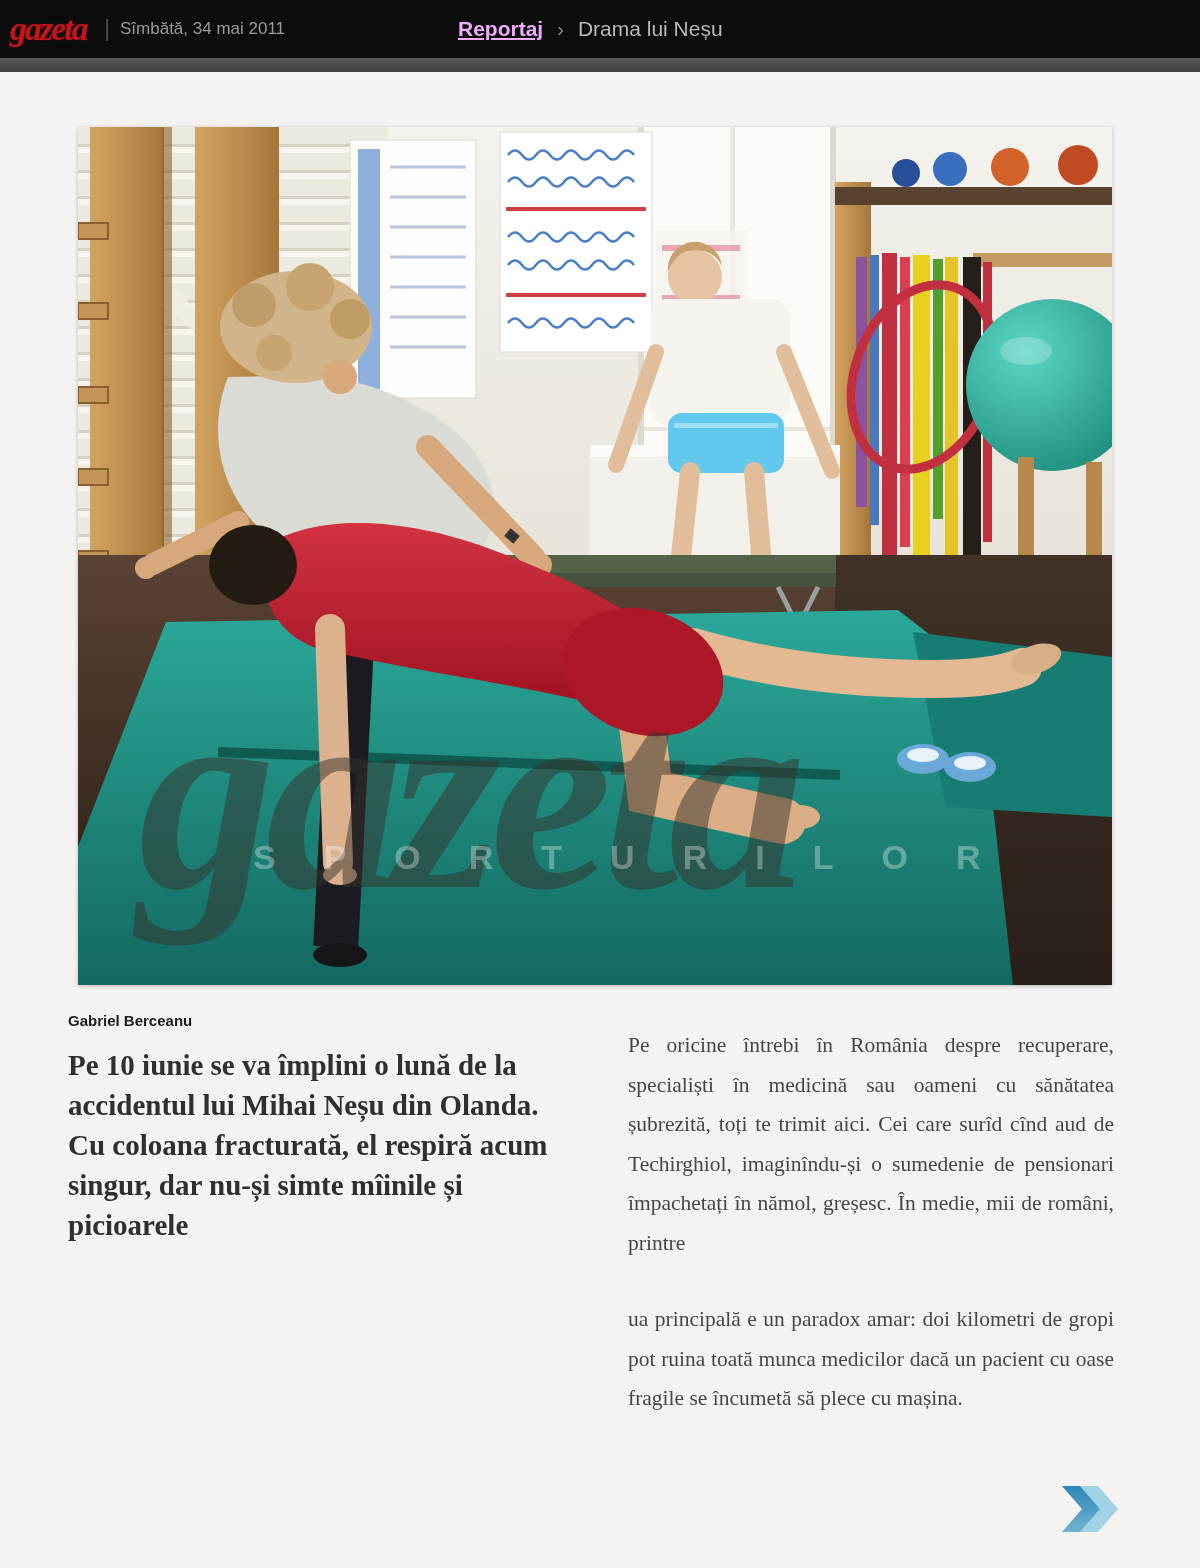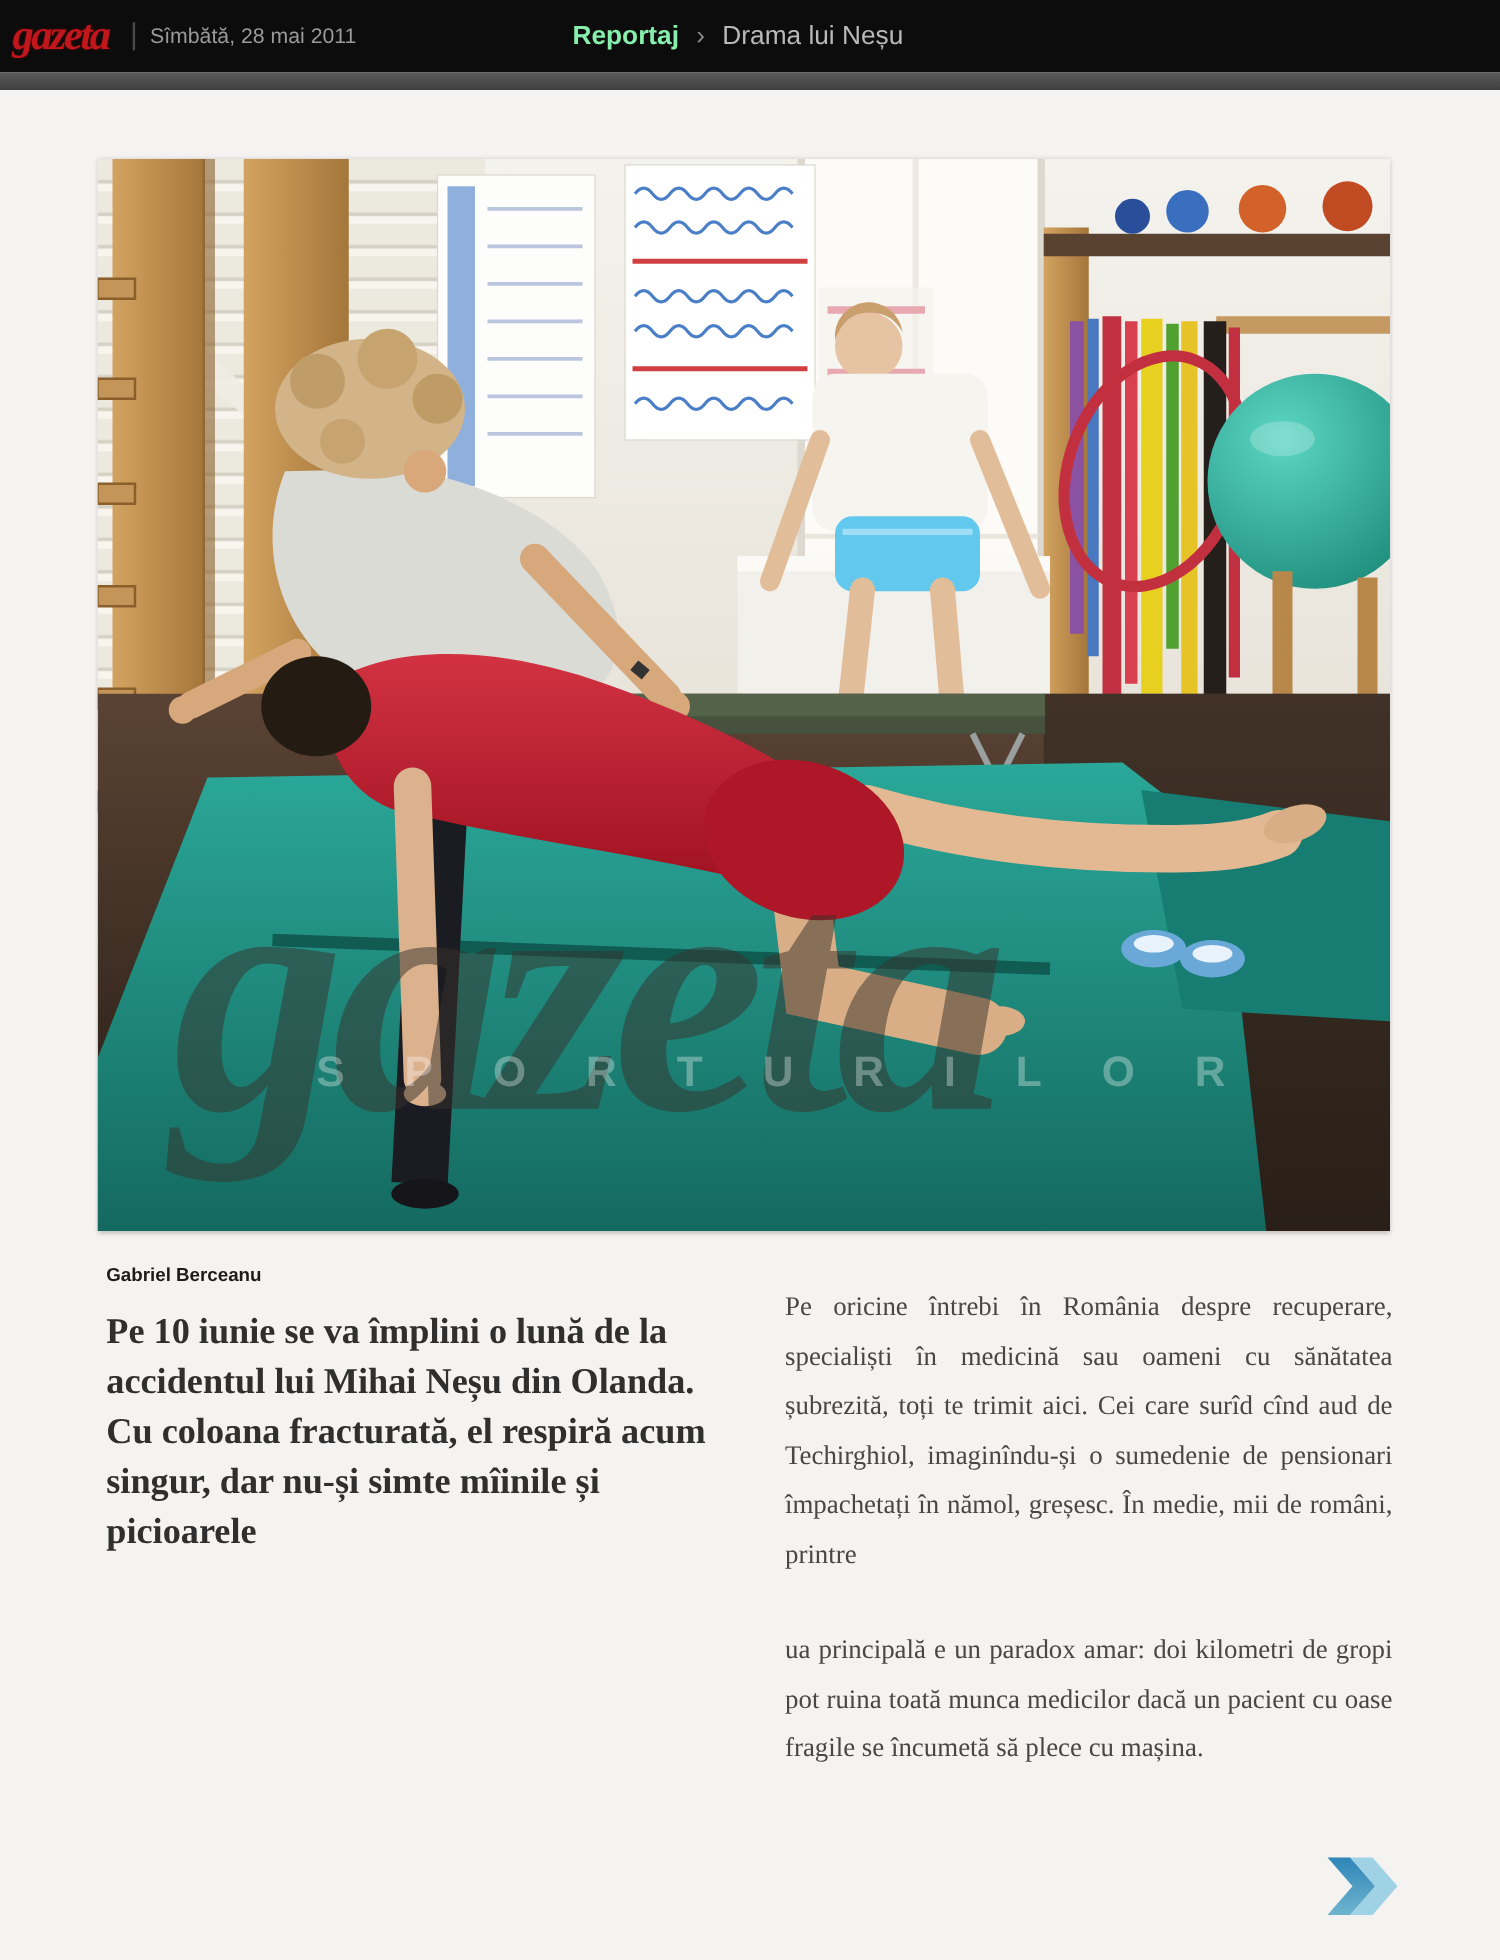--- a/index.html
+++ b/index.html
@@ -4,48 +4,48 @@
 <style>
   html,body{margin:0;padding:0;}
   body{width:1200px;height:1568px;background:#f4f3f1;font-family:"Liberation Sans",sans-serif;position:relative;overflow:hidden;}
 
   
   .header{position:absolute;left:0;top:0;width:1200px;height:58px;background:#0c0c0c;}
   .logo{position:absolute;left:10px;top:10px;font-family:"Liberation Serif",serif;font-weight:bold;font-style:italic;font-size:34px;color:#c0161c;letter-spacing:-2px;text-shadow:0 0 2px rgba(160,10,15,.6);}
   .hdr-sep{position:absolute;left:104px;top:14px;font-size:24px;color:#4a4a4a;}
   .hdr-date{position:absolute;left:120px;top:19px;font-size:17px;color:#9a9a9a;}
   .crumb{position:absolute;left:458px;top:17px;font-size:21px;}
-  .crumb-section{color:#86efac;font-weight:bold;}
+  .crumb-section{color:#f0abfc;font-weight:bold;text-decoration:underline;}
   .crumb-arrow{color:#8a8a8a;margin:0 8px;}
   .crumb-title{color:#b9b9b9;}
   .hdr-strip{position:absolute;left:0;top:58px;width:1200px;height:14px;background:linear-gradient(#5a5a5a,#3f3f3f);}
 
   
   .photo-frame{position:absolute;left:78px;top:127px;width:1034px;height:858px;background:#e9e5dc;box-shadow:0 1px 4px rgba(0,0,0,.25);overflow:hidden;}
   .photo-frame svg{display:block;}
 
   
   .article{position:absolute;left:0;top:1012px;width:1200px;color:#444;}
-  .col-left{position:absolute;left:85px;top:0;width:492px;}
+  .col-left{position:absolute;left:68px;top:0;width:492px;}
   .col-right{position:absolute;left:628px;top:14px;width:486px;}
   .byline{font-size:15px;font-weight:bold;color:#1c1c1c;margin:0 0 16px 0;}
   .headline{font-family:"Liberation Serif",serif;font-weight:bold;font-size:29px;line-height:40px;color:#2f2f2f;margin:0 0 30px 0;}
   .body-text{font-family:"Liberation Serif",serif;font-size:21.5px;line-height:39.5px;text-align:justify;color:#474747;margin:0;}
   .col-right .body-text + .body-text{margin-top:37px;}
 
   
   .next-btn{position:absolute;left:1058px;top:1482px;width:64px;height:54px;cursor:pointer;}
 </style>
 </head>
 <body>
 
 <div class="header">
   <div class="logo">gazeta</div>
   <div class="hdr-sep">|</div>
-  <div class="hdr-date">Sîmbătă, 28 mai 2011</div>
+  <div class="hdr-date">Sîmbătă, 34 mai 2011</div>
   <div class="crumb">
     <span class="crumb-section">Reportaj</span>
     <span class="crumb-arrow">›</span>
     <span class="crumb-title">Drama lui Neșu</span>
   </div>
 </div>
 <div class="hdr-strip"></div>
 
 <div class="photo-frame">
 <svg width="1034" height="858" viewBox="0 0 1034 858" xmlns="http://www.w3.org/2000/svg">

